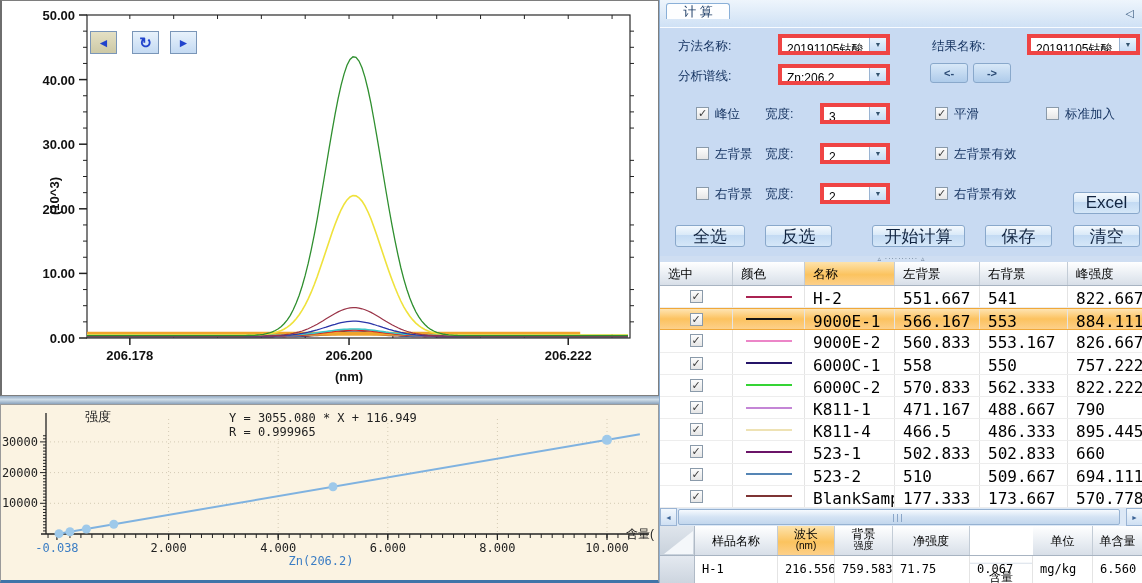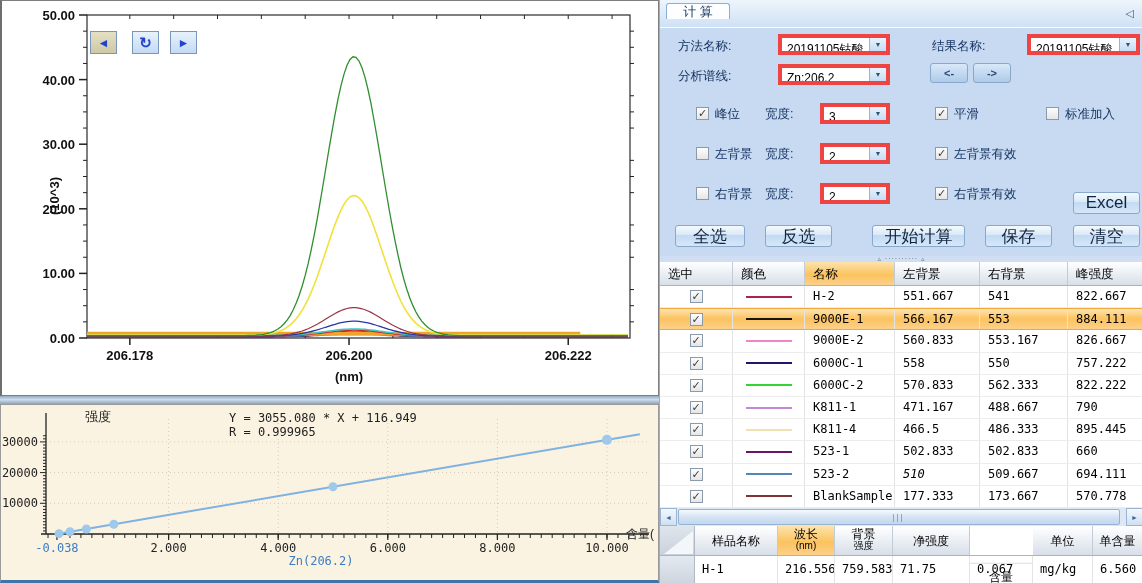--- a/index.html
+++ b/index.html
@@ -39,21 +39,21 @@
 
 #splitter{position:absolute;left:0;top:256px;width:483px;height:6px;background:#cfdef2;display:flex;align-items:center;justify-content:center;color:#6c8098;font-size:7px;letter-spacing:1px;cursor:row-resize}
 
 
 #rt{position:absolute;left:0;top:262px;width:483px;height:246px;background:#fff;overflow:hidden}
 #rt-head{display:flex;height:24px;background:linear-gradient(#ffffff,#e7ecf2 60%,#d8dfe8);border-bottom:1px solid #a8b4c2}
 .rt-h{border-right:1px solid #c3ccd6;font-size:12.5px;padding:4px 0 0 8px;color:#000;cursor:pointer}
 .rt-h.hl{background:linear-gradient(#fde3ac,#fbc35f 55%,#fdd089)}
 .rt-row{display:flex;height:22.2px;border-bottom:1px solid #ededed;cursor:pointer;background:#fff}
 .rt-row.sel{background:linear-gradient(#fee4b2,#fcc25f 50%,#fdd08a);border-top:1px solid #f0a83a;border-bottom:1px solid #f0a83a}
-.rt-cell{border-right:1px solid #e4e4e4;font-family:"DejaVu Sans Mono",monospace;font-size:12px;padding:3px 0 0 8px;overflow:hidden;white-space:nowrap;color:#000}
+.rt-cell{border-right:1px solid #e4e4e4;font-family:"DejaVu Sans Mono",monospace;font-size:16px;padding:3px 0 0 8px;overflow:hidden;white-space:nowrap;color:#000}
 .rt-cbcell{display:flex;align-items:center;justify-content:center;border-right:1px solid #e4e4e4}
 .rt-colorcell{display:flex;align-items:center;justify-content:center;border-right:1px solid #e4e4e4}
 .swatch{width:46px;height:2px}
 
 
 #hscroll{position:absolute;left:0;top:508px;width:483px;height:18px;background:#dce8f6;display:flex;align-items:center}
 .sb-btn{width:17px;height:18px;background:linear-gradient(#f2f8fd,#cfe0f3);border:1px solid #9ab4d4;font-size:7px;color:#3c6496;display:flex;align-items:center;justify-content:center;cursor:pointer}
 #sb-right{margin-left:auto}
 #sb-thumb{position:absolute;left:18px;top:1px;width:442px;height:16px;background:linear-gradient(#f6fafe,#d4e3f4 50%,#c3d7ed);border:1px solid #96b2d2;border-radius:2px;cursor:grab}
 #sb-thumb::after{content:"";position:absolute;left:50%;top:4px;margin-left:-6px;width:12px;height:8px;background:repeating-linear-gradient(90deg,#8aa6c8 0 1px,transparent 1px 4px)}
@@ -485,21 +485,21 @@
             <div class="rt-cell" style="width: 75px;">660</div>
           </div>
           <div class="rt-row">
             <div class="rt-cbcell" style="width: 73px;">
               <div class="cb checked">✓</div>
             </div>
             <div class="rt-colorcell" style="width: 72px;">
               <div class="swatch" style="background: rgb(85, 133, 181);"></div>
             </div>
             <div class="rt-cell" style="width: 90px;">523-2</div>
-            <div class="rt-cell" style="width: 85px; font-style: italic;">510</div>
+            <div class="rt-cell" style="width: 85px;">510</div>
             <div class="rt-cell" style="width: 88px;">509.667</div>
             <div class="rt-cell" style="width: 75px;">694.111</div>
           </div>
           <div class="rt-row">
             <div class="rt-cbcell" style="width: 73px;">
               <div class="cb checked">✓</div>
             </div>
             <div class="rt-colorcell" style="width: 72px;">
               <div class="swatch" style="background: rgb(126, 52, 52);"></div>
             </div>

